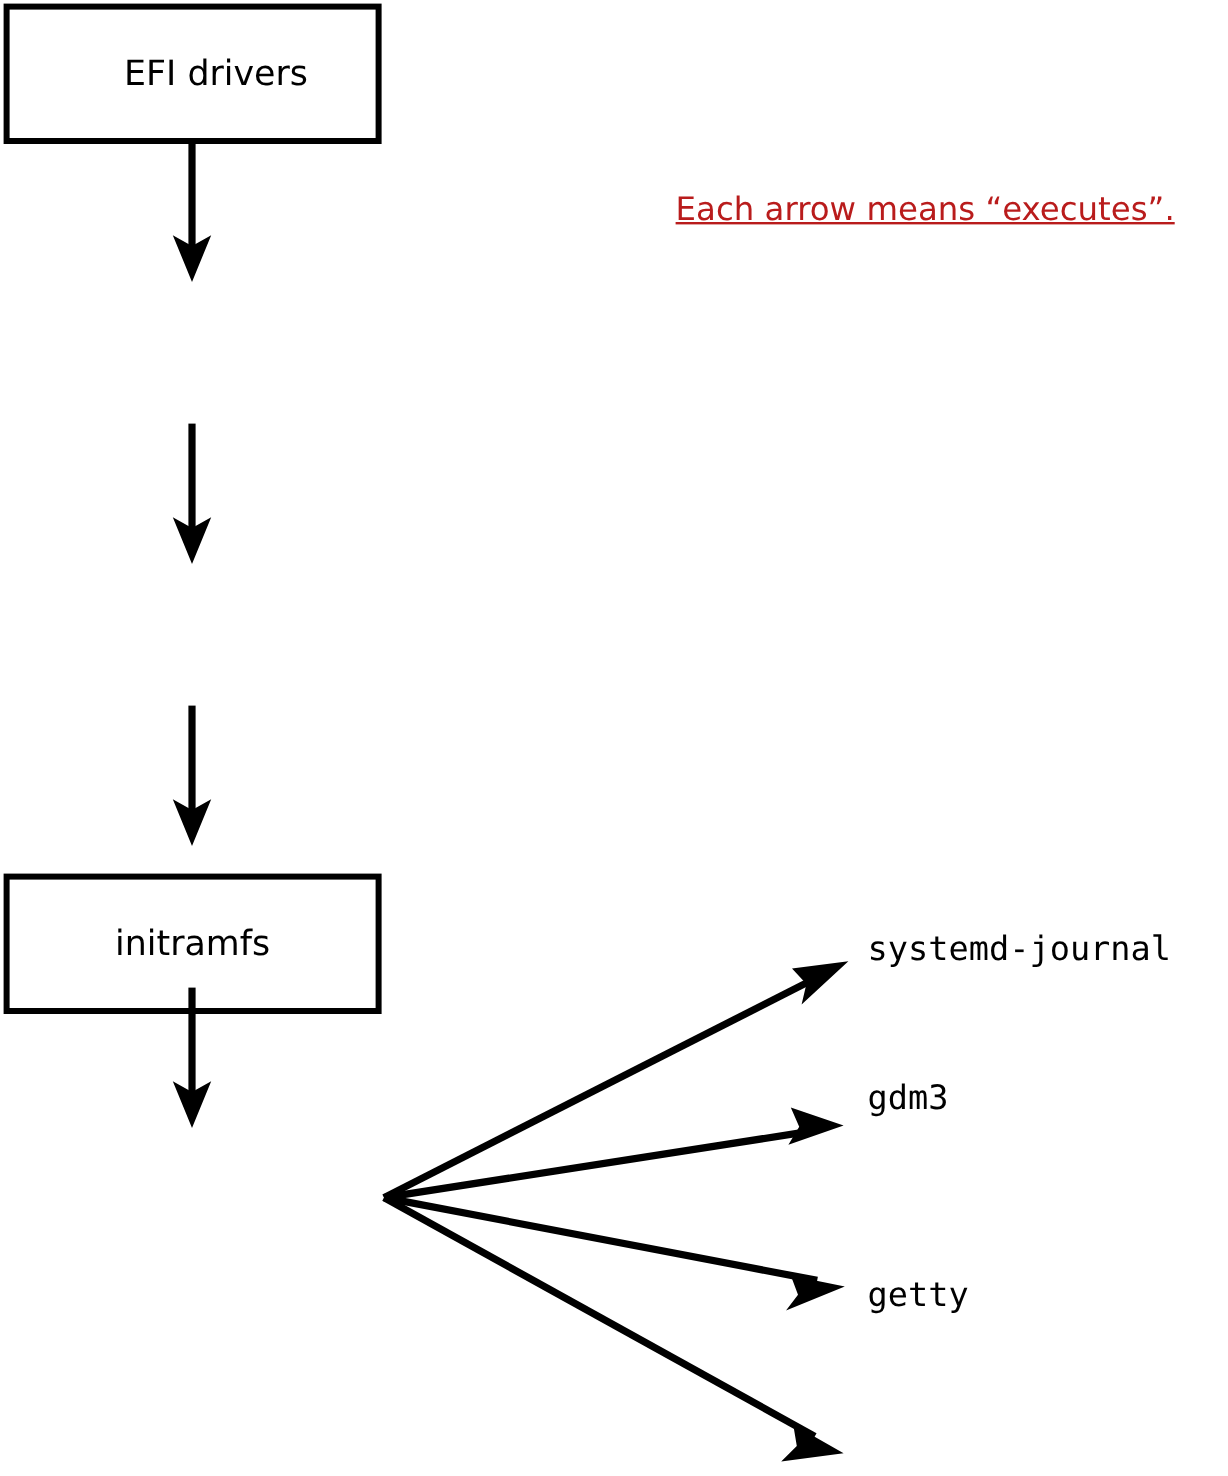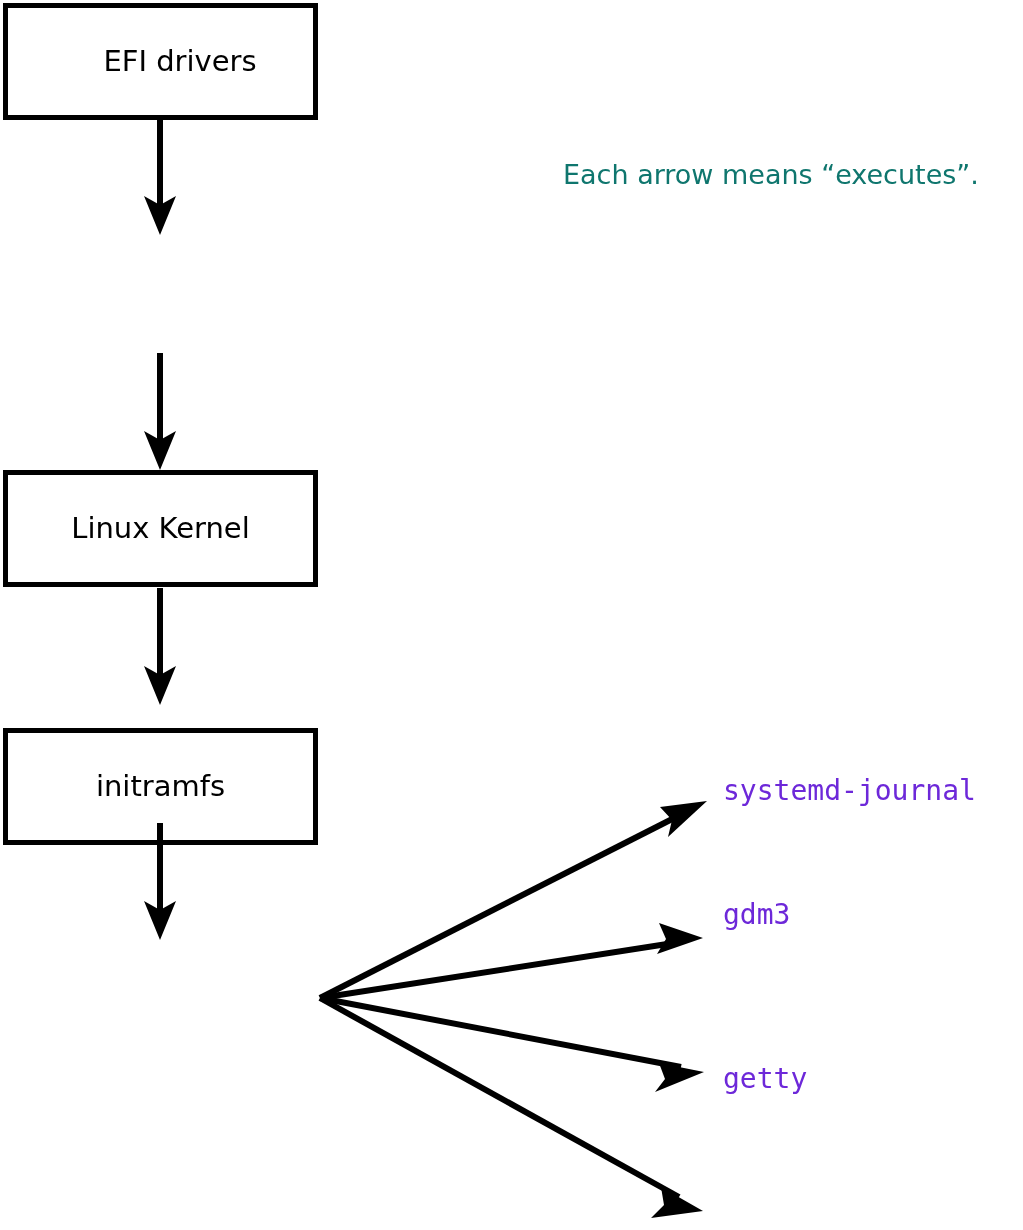--- a/index.html
+++ b/index.html
@@ -63,52 +63,50 @@
   }
 
   
   #annotation-note {
     position: absolute;
     left: 563px;
     top: 161px;
     font-family: "DejaVu Sans", sans-serif;
     font-size: 27px;
     line-height: 1;
-    color: #0f766e;
+    color: #b91c1c;
     white-space: nowrap;
+    text-decoration: underline;
   }
 
   
   .service-label {
     position: absolute;
     left: 723px;
     font-family: "DejaVu Sans Mono", monospace;
     font-size: 28px;
     line-height: 1;
-    color: #6d28d9;
+    color: #000000;
     white-space: nowrap;
   }
   #service-label-0 { top: 777px; }
   #service-label-1 { top: 901px; }
   #service-label-2 { top: 1053px; margin-top: 12px; }
   #service-label-3 { top: 1242px; text-decoration: underline; }
 </style>
 </head>
 <body>
 
 <div id="diagram-root">
 
   <div class="chain-box" id="box-efi-drivers">
     <span class="chain-box-label">EFI drivers</span>
   </div>
 
 
-  <div class="chain-box" id="box-linux-kernel">
-    <span class="chain-box-label">Linux Kernel</span>
-  </div>
 
   <div class="chain-box" id="box-initramfs">
     <span class="chain-box-label">initramfs</span>
   </div>
 
 
   <svg id="arrow-layer" width="1023" height="1230" viewBox="0 0 1023 1230" xmlns="http://www.w3.org/2000/svg">
 
     <g>
       <line x1="160" y1="118" x2="160" y2="215" stroke="#000000" stroke-width="6"></line>

